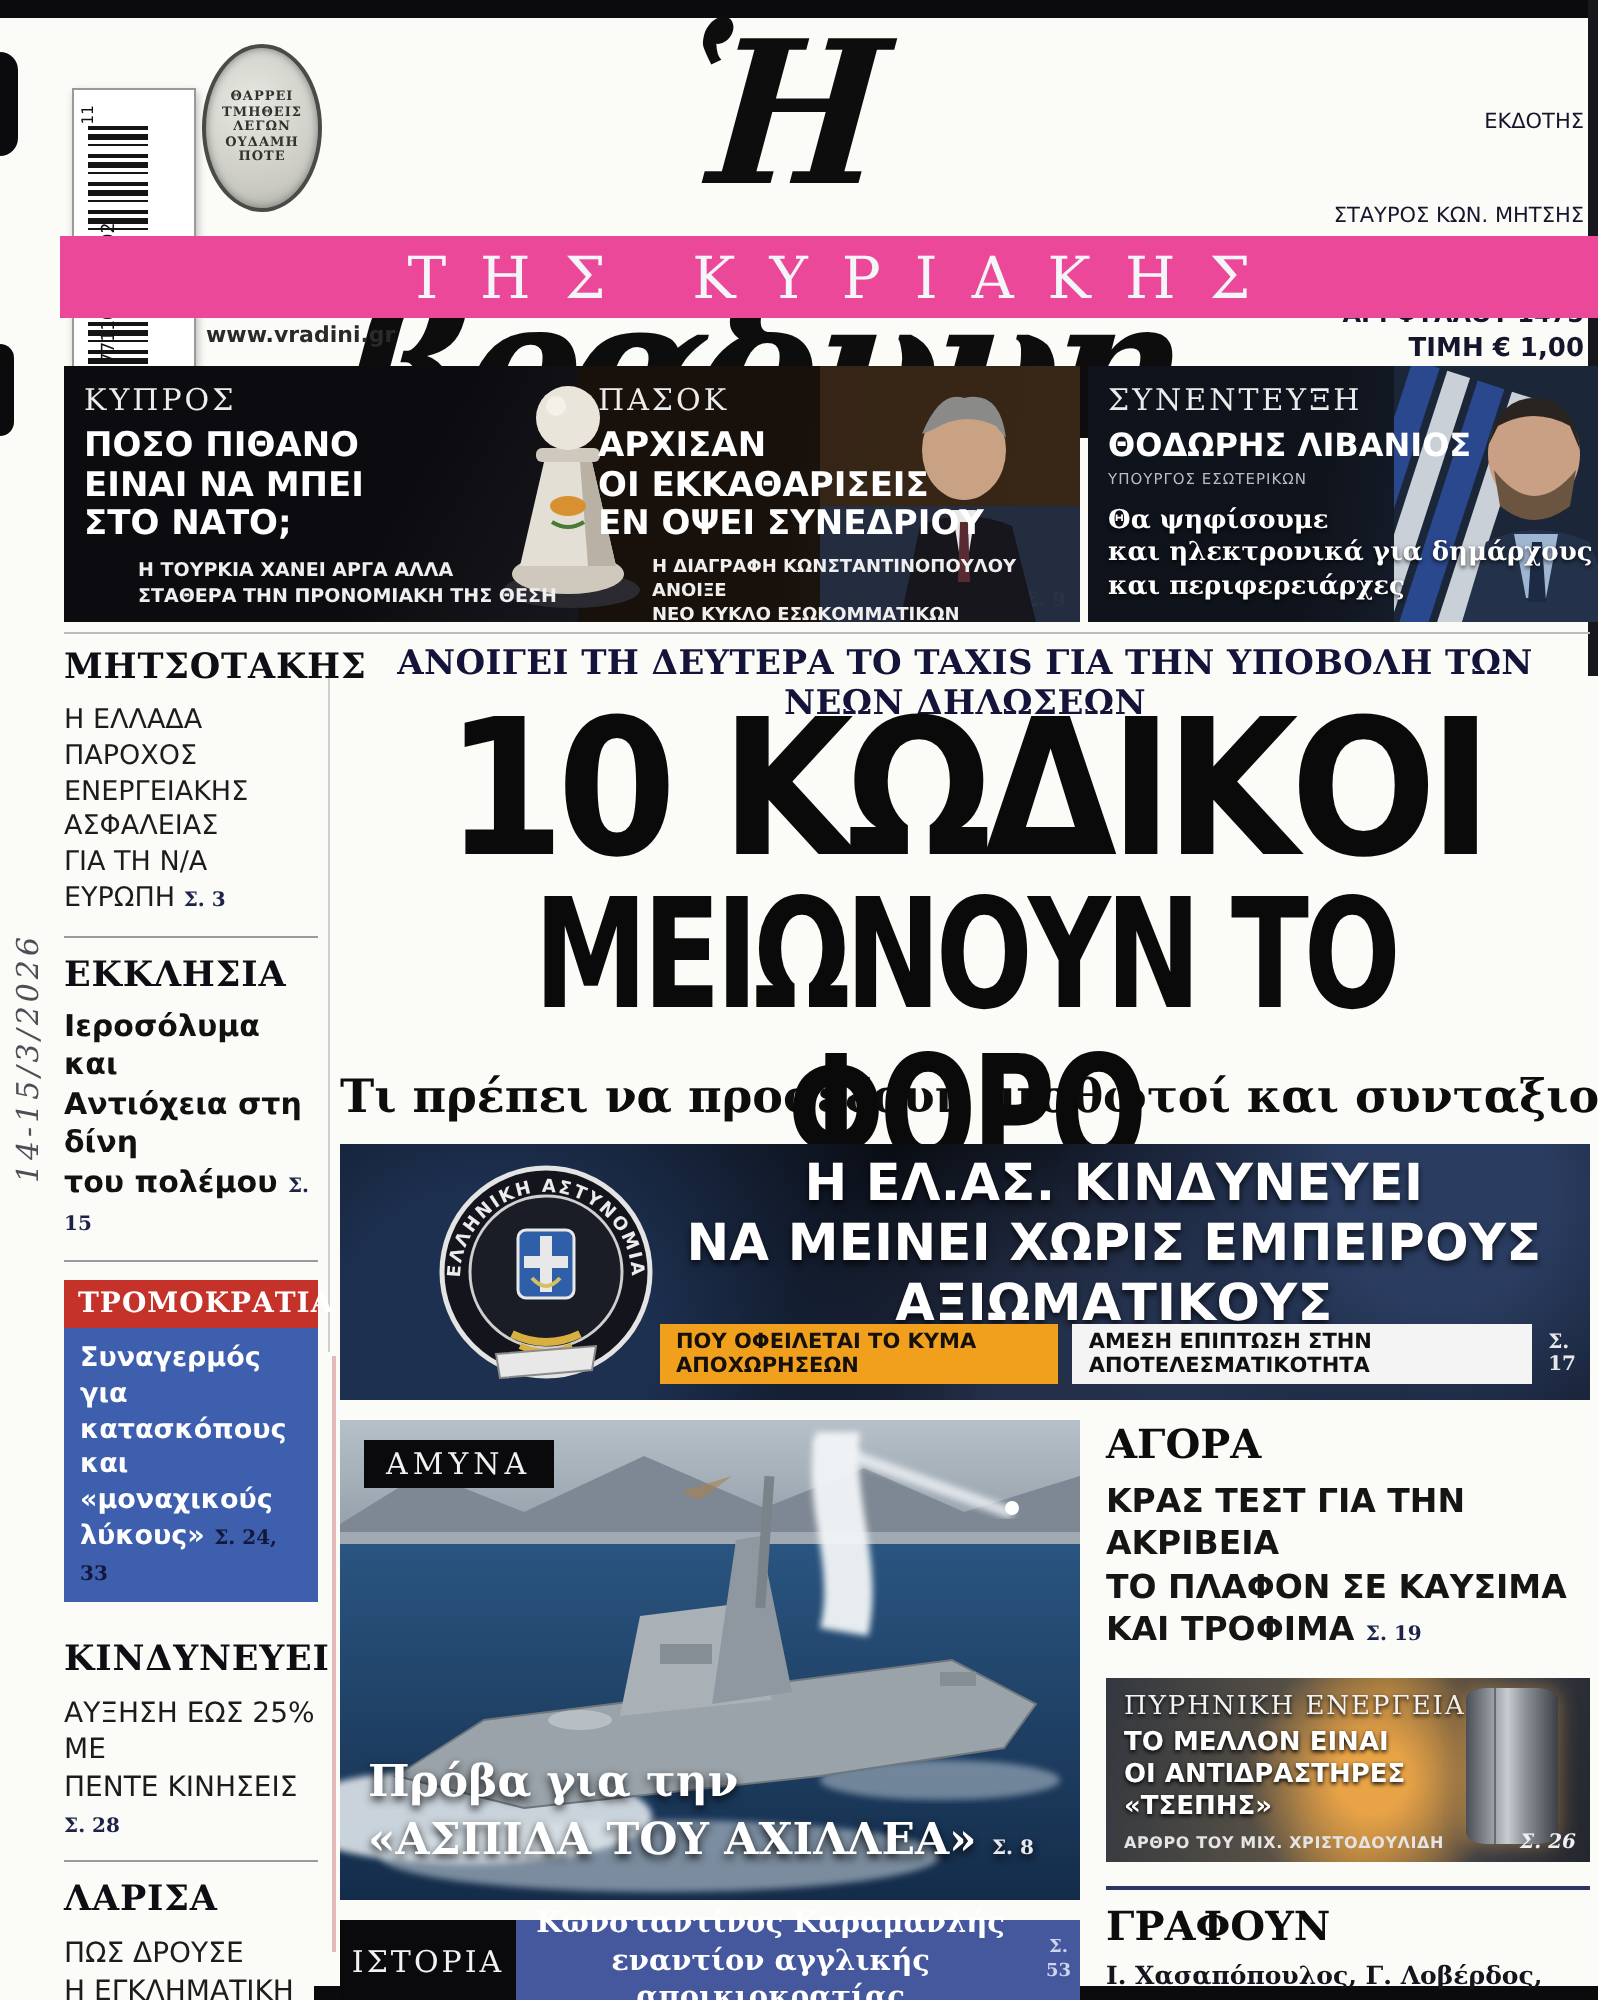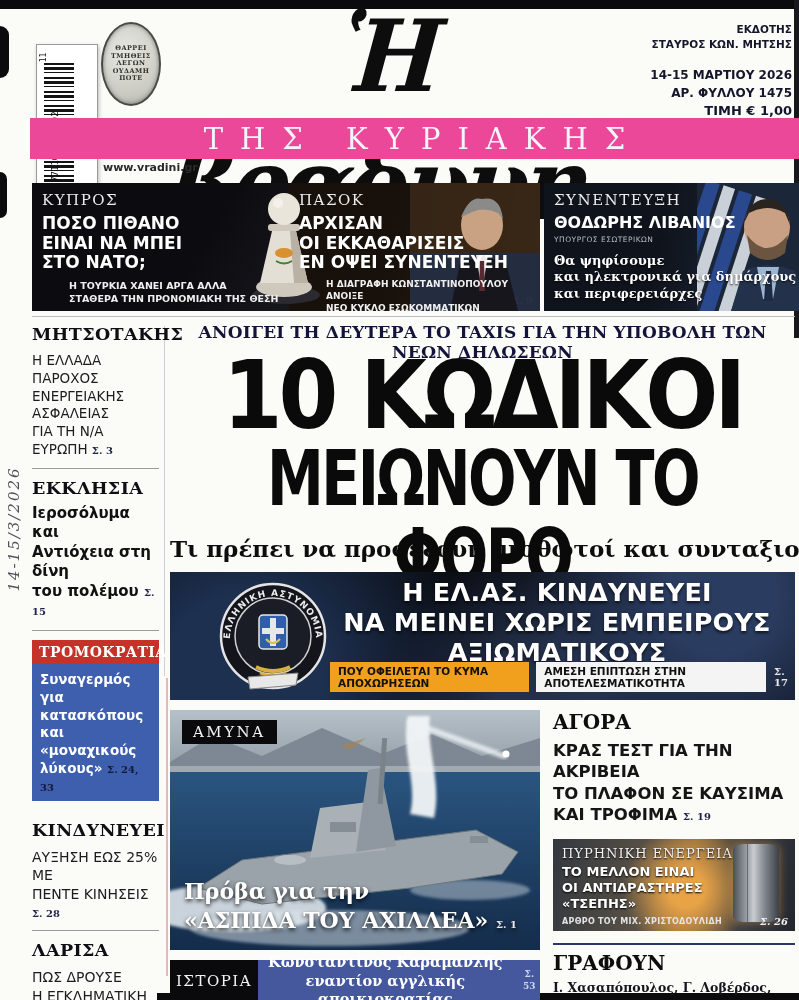--- a/index.html
+++ b/index.html
@@ -30,21 +30,21 @@
     box-shadow:1px 2px 4px rgba(0,0,0,.25);}
   .barcode-stripes{left:7px;top:18px;width:30px;height:186px;
     background:repeating-linear-gradient(to bottom,#141414 0 2px,#fff 2px 4px,#141414 4px 7px,#fff 7px 9px,#141414 9px 10px,#fff 10px 14px);}
   .barcode-num{left:-62px;top:102px;width:160px;text-align:center;transform:rotate(-90deg);
     font-family:"DejaVu Sans Mono",monospace;font-size:9px;color:#111;}
   .barcode-top{left:2px;top:8px;transform:rotate(-90deg);font-size:8px;font-family:"DejaVu Sans Mono",monospace;}
   .logo{left:150px;top:-2px;width:480px;height:120px;text-align:center;
     font-family:"DejaVu Serif",serif;font-style:italic;font-weight:bold;font-size:92px;line-height:118px;
     color:#0d0d0d;letter-spacing:-5px;transform:skewX(-5deg) scaleY(1.08);}
   .pubblock{left:560px;top:22px;width:232px;text-align:right;color:#15152b;}
-  .pub-s{font-size:10.5px;font-weight:bold;line-height:15px;}
+  .pub-s{font-size:10.5px;font-weight:normal;line-height:15px;margin-top:32px;}
   .pub-m{font-size:12px;font-weight:bold;line-height:18px;}
   .pub-l{font-size:13px;font-weight:800;line-height:18px;}
   .band{left:30px;top:118px;width:769px;height:41px;background:#ec4899;
     display:flex;align-items:center;justify-content:center;}
   .band-title{font-family:"DejaVu Serif",serif;font-size:29px;color:#f4f5f9;letter-spacing:17px;padding-left:17px;}
   .website{left:103px;top:161px;font-size:11px;font-weight:bold;color:#2a2a2a;}
 
   
   .story{top:183px;height:128px;color:#fff;overflow:hidden;}
   .story .label{font-family:"DejaVu Serif",serif;font-size:15px;letter-spacing:1.5px;color:#ececec;}
@@ -202,21 +202,21 @@
       <ellipse cx="72" cy="42" rx="21" ry="25" fill="#c9a284"></ellipse>
       <path d="M51,34 Q60,12 72,16 Q90,12 93,36 L88,30 Q72,22 56,32 Z" fill="#8a8a88"></path>
       <path d="M40,128 L50,80 Q72,70 96,80 L108,128 Z" fill="#16161c"></path>
       <path d="M66,72 L78,72 L74,96 L70,96 Z" fill="#e8e8e8"></path>
       <path d="M70,78 L74,78 L75,108 L69,108 Z" fill="#5a2a32"></path>
     </svg>
     <div class="story-pad">
       <div class="label">ΠΑΣΟΚ</div>
       <div class="title pre">ΑΡΧΙΣΑΝ
 ΟΙ ΕΚΚΑΘΑΡΙΣΕΙΣ
-ΕΝ ΟΨΕΙ ΣΥΝΕΝΤΕΥΞΗ</div>
+ΕΝ ΟΨΕΙ ΣΥΝΕΔΡΙΟΥ</div>
       <div class="deck pre" style="margin-top:6px;font-size:9px;">Η ΔΙΑΓΡΑΦΗ ΚΩΝΣΤΑΝΤΙΝΟΠΟΥΛΟΥ ΑΝΟΙΞΕ
 ΝΕΟ ΚΥΚΛΟ ΕΣΩΚΟΜΜΑΤΙΚΩΝ ΕΝΤΑΣΕΩΝ</div>
     </div>
     <div class="pagew">Σ. 9</div>
   </div>
 
   <div class="abs story b3">
     <svg class="svg-right" width="120" height="128" viewBox="0 0 120 128">
       <rect x="0" y="0" width="120" height="128" fill="#1b2638"></rect>
       <g opacity="0.85">
@@ -366,21 +366,21 @@
             <polygon points="150,98 198,92 216,140 140,148" fill="#a9b1b7"></polygon>
             <polygon points="198,60 210,58 226,136 186,142" fill="#8f98a0"></polygon>
             <rect x="210" y="28" width="5" height="66" fill="#7a828a" transform="rotate(4 212 60)"></rect>
             <rect x="160" y="112" width="26" height="10" fill="#858e95"></rect>
             <rect x="300" y="126" width="18" height="7" fill="#858e95"></rect>
             <ellipse cx="120" cy="150" rx="16" ry="5" fill="#b7bec4"></ellipse>
           </svg>
           <div class="amyna">ΑΜΥΝΑ</div>
           <div class="shipcap"><span class="pre">Πρόβα για την
 «ΑΣΠΙΔΑ ΤΟΥ ΑΧΙΛΛΕΑ»</span>
-            <span class="pg" style="font-size:10px;color:#e8e8ee;">Σ. 1</span></div>
+            <span class="pg" style="font-size:10px;color:#e8e8ee;">Σ. 8</span></div>
         </div>
         <div class="history">
           <div class="hist-label">ΙΣΤΟΡΙΑ</div>
           <div class="hist-strip">
               <span class="pre">Κωνσταντίνος Καραμανλής
 εναντίον αγγλικής αποικιοκρατίας</span>
             <span class="pg">Σ. 53</span>
             </div>
         </div>
       </div>

